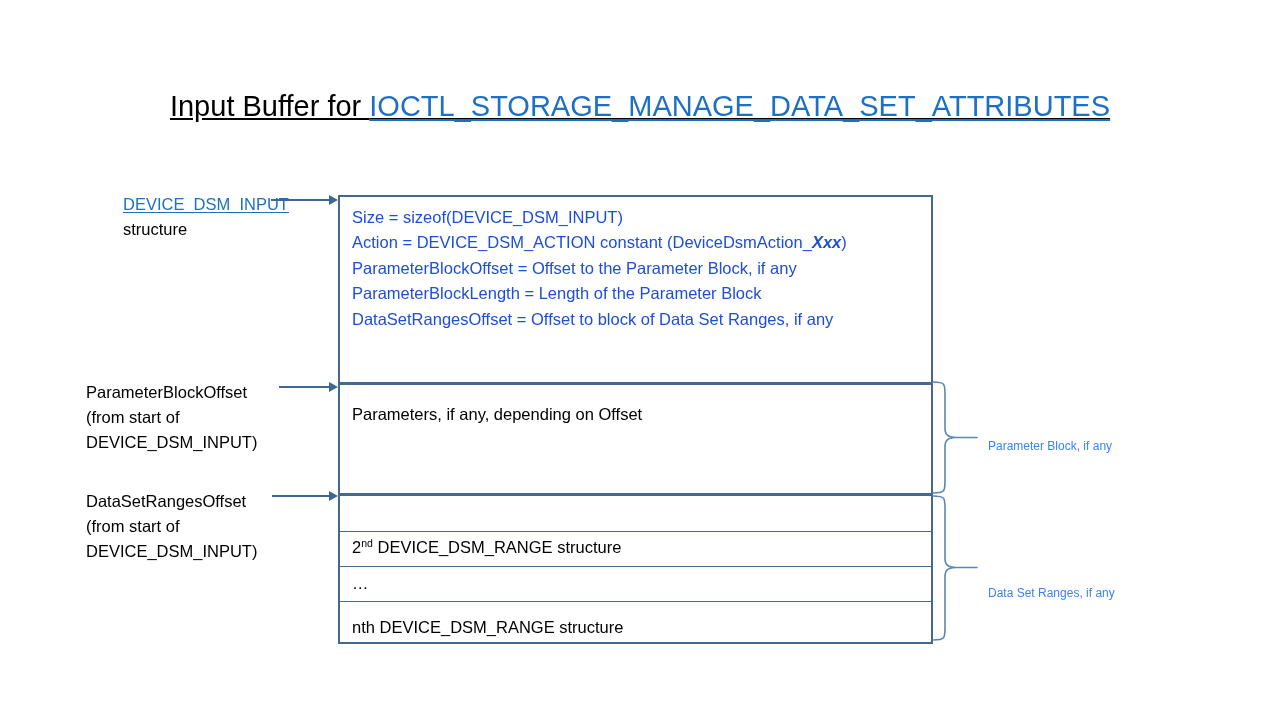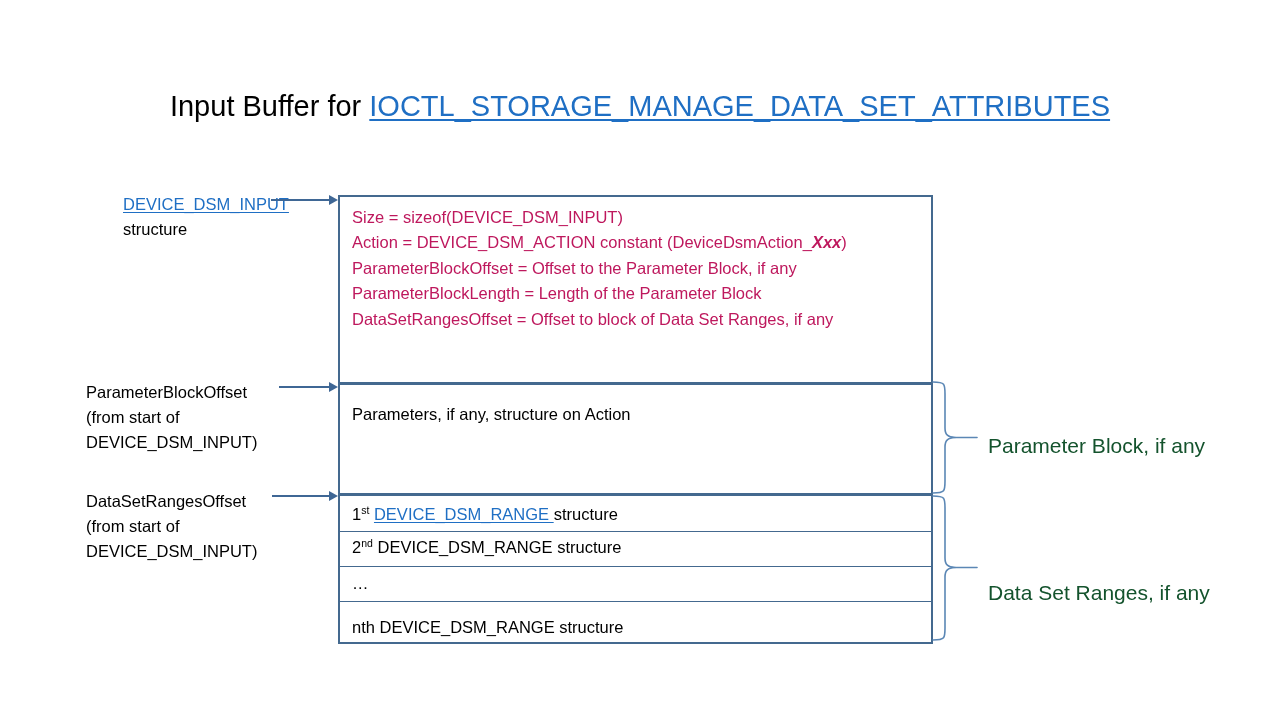--- a/index.html
+++ b/index.html
@@ -26,20 +26,21 @@
   .title {
     position: absolute;
     left: 0;
     top: 88px;
     width: 1280px;
     text-align: center;
     font-size: 29px;
     line-height: 36px;
     white-space: nowrap;
     color: #000000;
+    text-decoration: underline;
   }
   .title .link {
     color: #1f6fc4;
     text-decoration: underline;
     text-underline-offset: 3px;
   }
 
   
   .lbl {
     position: absolute;
@@ -71,21 +72,21 @@
     left: 0;
     top: 0;
     width: 100%;
     padding: 8px 0 0 12px;
     box-sizing: border-box;
   }
   .header-rows .row {
     font-size: 16.5px;
     line-height: 25.4px;
     white-space: nowrap;
-    color: #be185d;
+    color: #1d4ed8;
   }
   .header-rows .row i {
     font-style: italic;
     font-weight: bold;
   }
 
   
   .thick-div {
     position: absolute;
     left: -2px;
@@ -144,24 +145,24 @@
     border-left: 9px solid #3f6795;
   }
 
   
   .brace {
     position: absolute;
   }
   .brace svg { display: block; }
   .brace-label {
     position: absolute;
-    font-size: 21px;
+    font-size: 12px;
     line-height: 22px;
     white-space: nowrap;
-    color: #14532d;
+    color: #3b82f6;
   }
 </style>
 </head>
 <body>
 
 <div class="canvas">
 
   <div class="title">
     <span>Input Buffer for </span><span class="link">IOCTL_STORAGE_MANAGE_DATA_SET_ATTRIBUTES</span>
   </div>
@@ -203,28 +204,24 @@
     <div class="header-rows">
       <div class="row"><span>Size  = sizeof(DEVICE_DSM_INPUT)</span></div>
       <div class="row"><span>Action = DEVICE_DSM_ACTION  constant (DeviceDsmAction_</span><i>Xxx</i><span>)</span></div>
       <div class="row"><span>ParameterBlockOffset  = Offset to the Parameter Block, if any</span></div>
       <div class="row"><span>ParameterBlockLength  = Length of the Parameter Block</span></div>
       <div class="row"><span>DataSetRangesOffset  = Offset to block of Data Set Ranges, if any</span></div>
     </div>
 
     <div class="thick-div" style="top:185px;"></div>
 
-    <div class="cell-text" style="top:205px;">Parameters, if any, structure on Action</div>
+    <div class="cell-text" style="top:205px;">Parameters, if any, depending on Offset</div>
 
     <div class="thick-div" style="top:296px;"></div>
 
-    <div class="cell-text" style="top:305px;">
-      <span>1</span><sup>st</sup>
-      <span class="link">DEVICE_DSM_RANGE </span><span>structure</span>
-    </div>
     <div class="thin-div" style="top:334px;"></div>
 
     <div class="cell-text" style="top:338px;">
       <span>2</span><sup>nd</sup>
       <span>DEVICE_DSM_RANGE </span><span> structure</span>
     </div>
     <div class="thin-div" style="top:369px;"></div>
 
     <div class="cell-text" style="top:374px;">
       <span>…</span>

